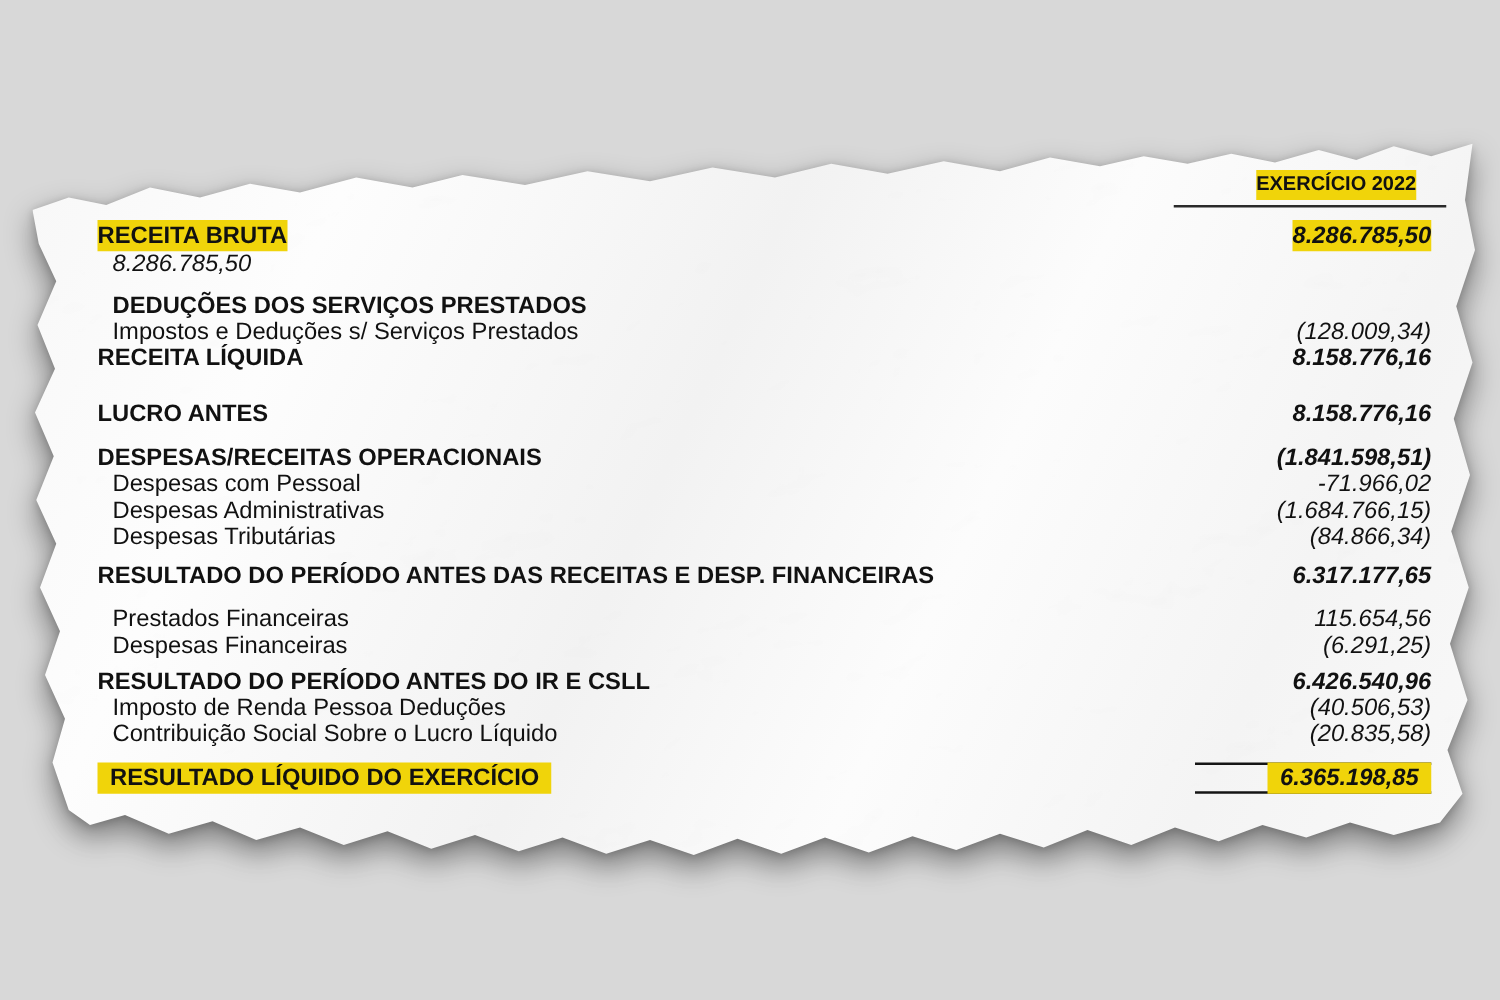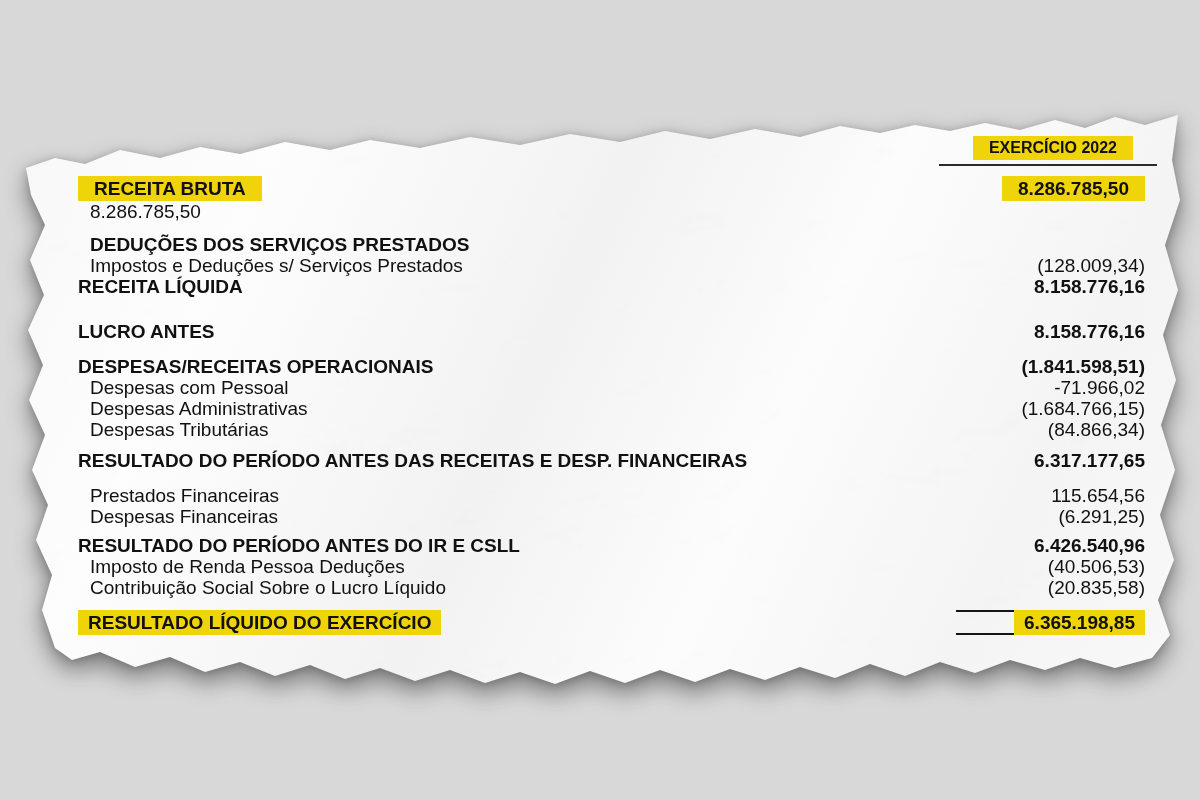--- a/index.html
+++ b/index.html
@@ -45,24 +45,24 @@
 
   
   .content {
     position:absolute; left:25px; top:112px; width:1152px;
   }
   .row {
     display:flex; justify-content:space-between; align-items:baseline;
     padding:0 32px 0 53px;
     font-size:19px; line-height:21px; white-space:nowrap;
   }
-  .row .val { text-align:center; }
+  .row .val { text-align:center;font-style:italic; }
   .sub { padding-left:65px; }
   .bold { font-weight:bold; }
-  .hl { background:var(--hl); padding:2px 16px; }
+  .hl { background:var(--hl); padding:2px 0; }
   .mt8{margin-top:8px}.mt10{margin-top:10px}.mt12{margin-top:12px}.mt14{margin-top:14px}
   .mt16{}.mt24{margin-top:24px}
 
   .period-row {
     display:flex; justify-content:flex-end; padding-right:44px; margin-top:24px;
     font-size:16px; line-height:20px;
   }
   .period-underline {
     border-top:2px solid #2a2a2a; width:218px; height:0;
     margin:4px 20px 0 auto;

